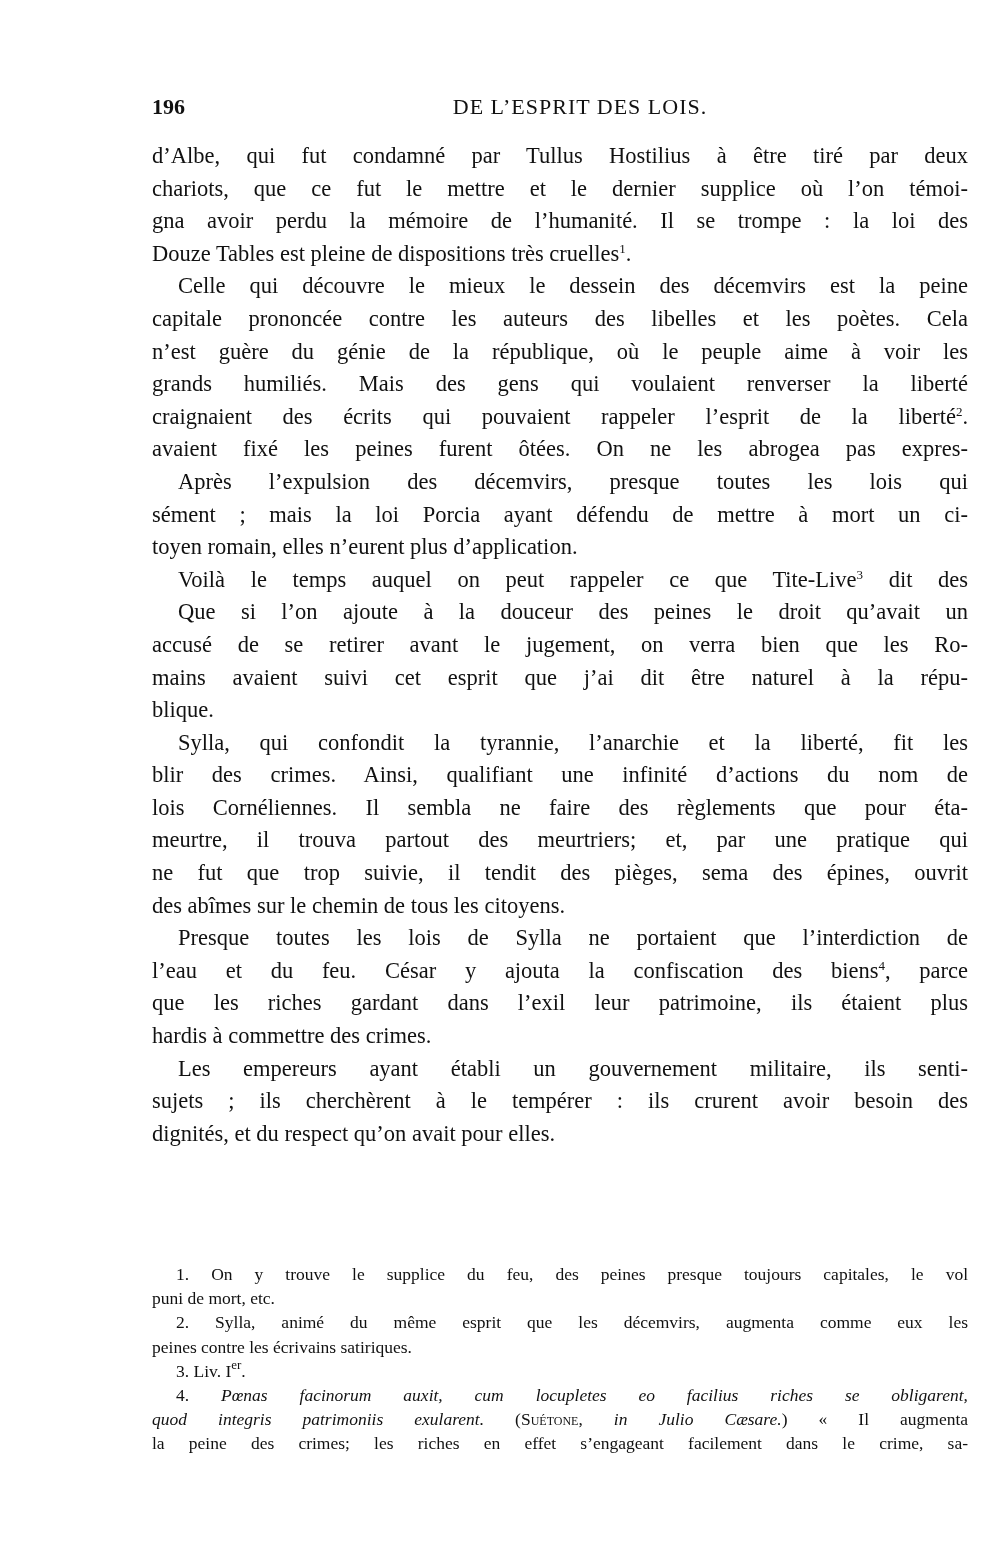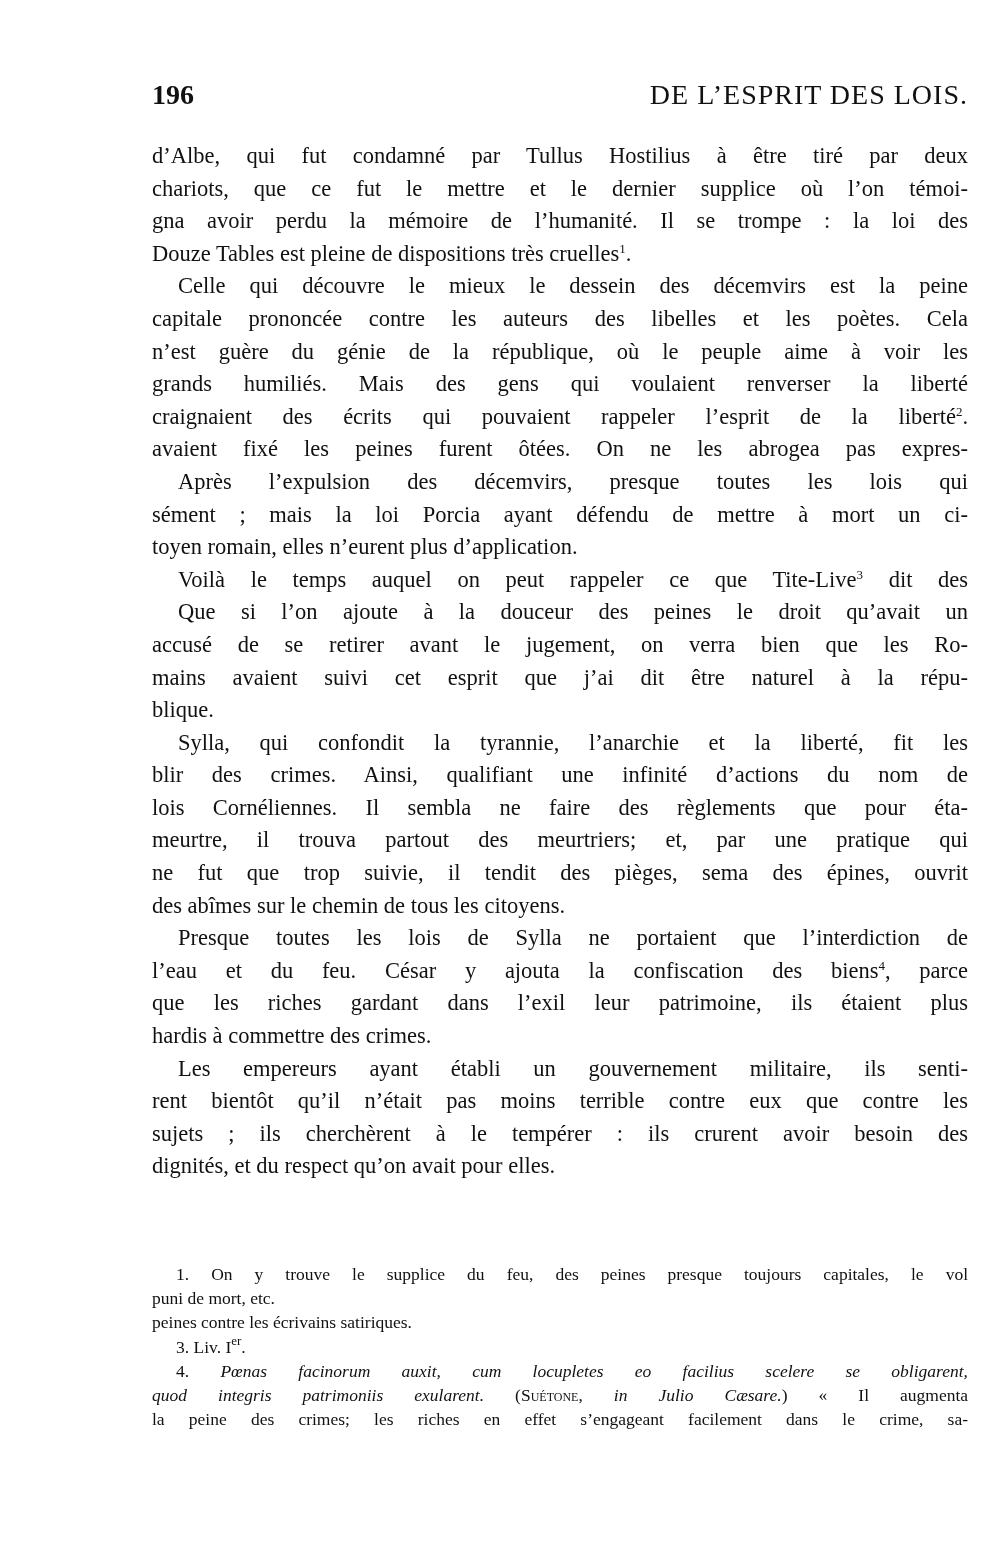--- a/index.html
+++ b/index.html
@@ -1,21 +1,21 @@
 <!DOCTYPE html>
 <html><head>
 <meta charset="utf-8">
 <style>
   html, body { margin: 0; padding: 0; background: #ffffff; }
   body { width: 1000px; height: 1560px; position: relative; overflow: hidden;
          font-family: "Liberation Serif", "DejaVu Serif", serif; color: #111; }
-  .header { position: absolute; top: 80px; left: 152px; width: 816px; height: 30px;
-            font-size: 28px; line-height: 30px; text-decoration: underline; }
+  .header { position: absolute; top: 92px; left: 152px; width: 816px; height: 30px;
+            font-size: 22px; line-height: 30px; text-decoration: underline; }
   .header .page-num { position: absolute; left: 0; top: 0; font-weight: bold; }
-  .header .running-title { position: absolute; left: 0; right: 0; text-align: right;
+  .header .running-title { position: absolute; left: 0; right: 0; text-align: center;
             letter-spacing: 1px; padding-left: 40px; box-sizing: border-box; }
   .body { position: absolute; top: 140px; left: 152px; width: 816px; }
   .line { height: 32.6px; line-height: 32.6px; font-size: 22.5px; white-space: nowrap;
           text-align: justify; text-align-last: justify; overflow: visible; }
   .line.last { text-align-last: left; }
   .line.indent { padding-left: 26px; }
   .bold { font-weight: bold; }
   sup { font-size: 13px; line-height: 0; vertical-align: 8px; }
   .notes { position: absolute; top: 1262px; left: 152px; width: 816px; font-family: Liberation Serif, serif; }
   .nline { height: 24.2px; line-height: 24.2px; font-size: 17.5px; white-space: nowrap;
@@ -56,30 +56,30 @@
     <div class="line bold"><span>blir des crimes. Ainsi, qualifiant une infinité d’actions du nom de</span></div>
     <div class="line bold"><span>lois Cornéliennes. Il sembla ne faire des règlements que pour éta-</span></div>
     <div class="line bold"><span>meurtre, il trouva partout des meurtriers; et, par une pratique qui</span></div>
     <div class="line bold"><span>ne fut que trop suivie, il tendit des pièges, sema des épines, ouvrit</span></div>
     <div class="line bold last"><span>des abîmes sur le chemin de tous les citoyens.</span></div>
     <div class="line bold indent"><span>Presque toutes les lois de Sylla ne portaient que l’interdiction de</span></div>
     <div class="line bold"><span>l’eau et du feu. César y ajouta la confiscation des biens</span><sup>4</sup><span>, parce</span></div>
     <div class="line bold"><span>que les riches gardant dans l’exil leur patrimoine, ils étaient plus</span></div>
     <div class="line bold last"><span>hardis à commettre des crimes.</span></div>
     <div class="line bold indent"><span>Les empereurs ayant établi un gouvernement militaire, ils senti-</span></div>
-    <div class="line bold"><span>rent bientôt qu’il n’était pas moins terrible contre eux que contre les</span></div>
     <div class="line bold"><span>sujets ; ils cherchèrent à le tempérer : ils crurent avoir besoin des</span></div>
     <div class="line bold last"><span>dignités, et du respect qu’on avait pour elles.</span></div>
   </div>
 
 <div class="notes">
   <div class="nline indent">1. On y trouve le supplice du feu, des peines presque toujours capitales, le vol</div>
   <div class="nline last">puni de mort, etc.</div>
+  <div class="nline indent">2. Sylla, animé du même esprit que les décemvirs, augmenta comme eux les</div>
   <div class="nline last">peines contre les écrivains satiriques.</div>
   <div class="nline indent last"><span>3. Liv. I</span><sup>er</sup><span>.</span></div>
-  <div class="nline indent"><span>4. </span><i>Pœnas facinorum auxit, cum locupletes eo facilius scelere se obligarent,</i></div>
+  <div class="nline indent"><span>4. </span><i>Pœnas facinorum auxit, cum locupletes eo facilius riches se obligarent,</i></div>
   <div class="nline"><i>quod integris patrimoniis exularent.</i><span> (</span><span class="sc">Suétone</span><span>, </span><i>in Julio Cæsare.</i><span>) « Il augmenta</span></div>
   <div class="nline">la peine des crimes; les riches en effet s’engageant facilement dans le crime, sa-</div>
 </div>
 
 <style>
   .line.bold { font-weight: normal; }
 </style>
 
 </body></html>

